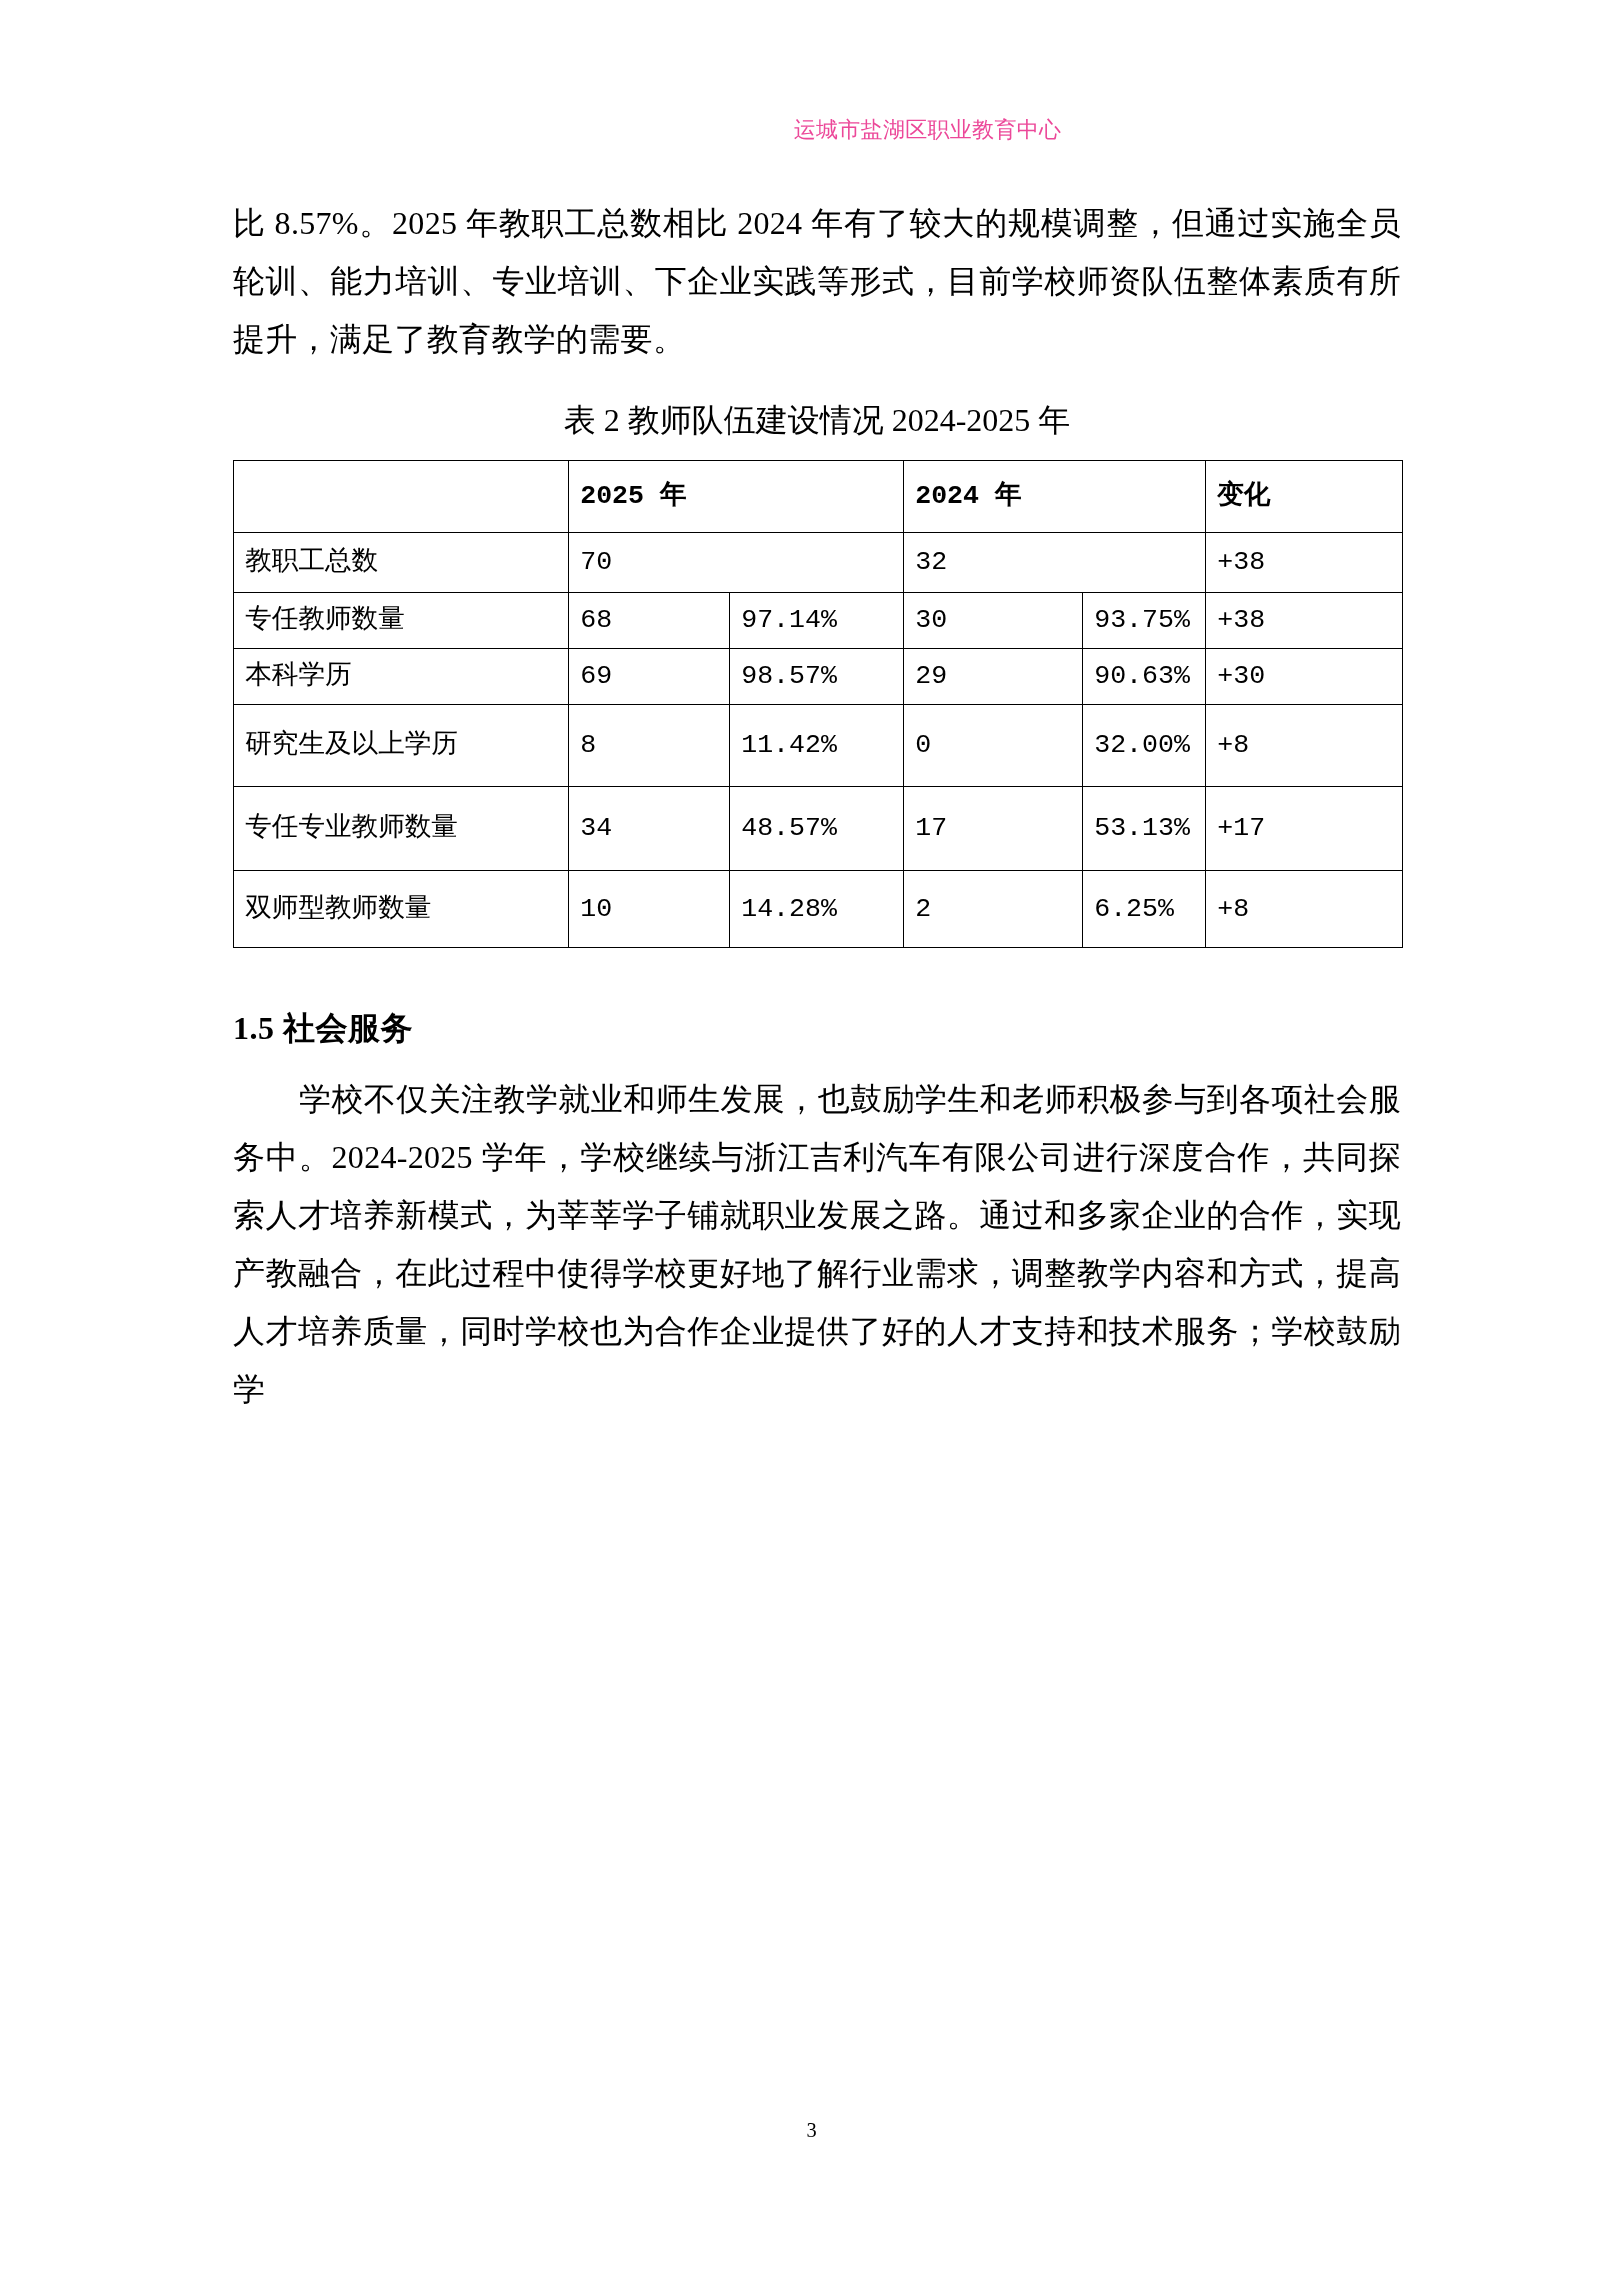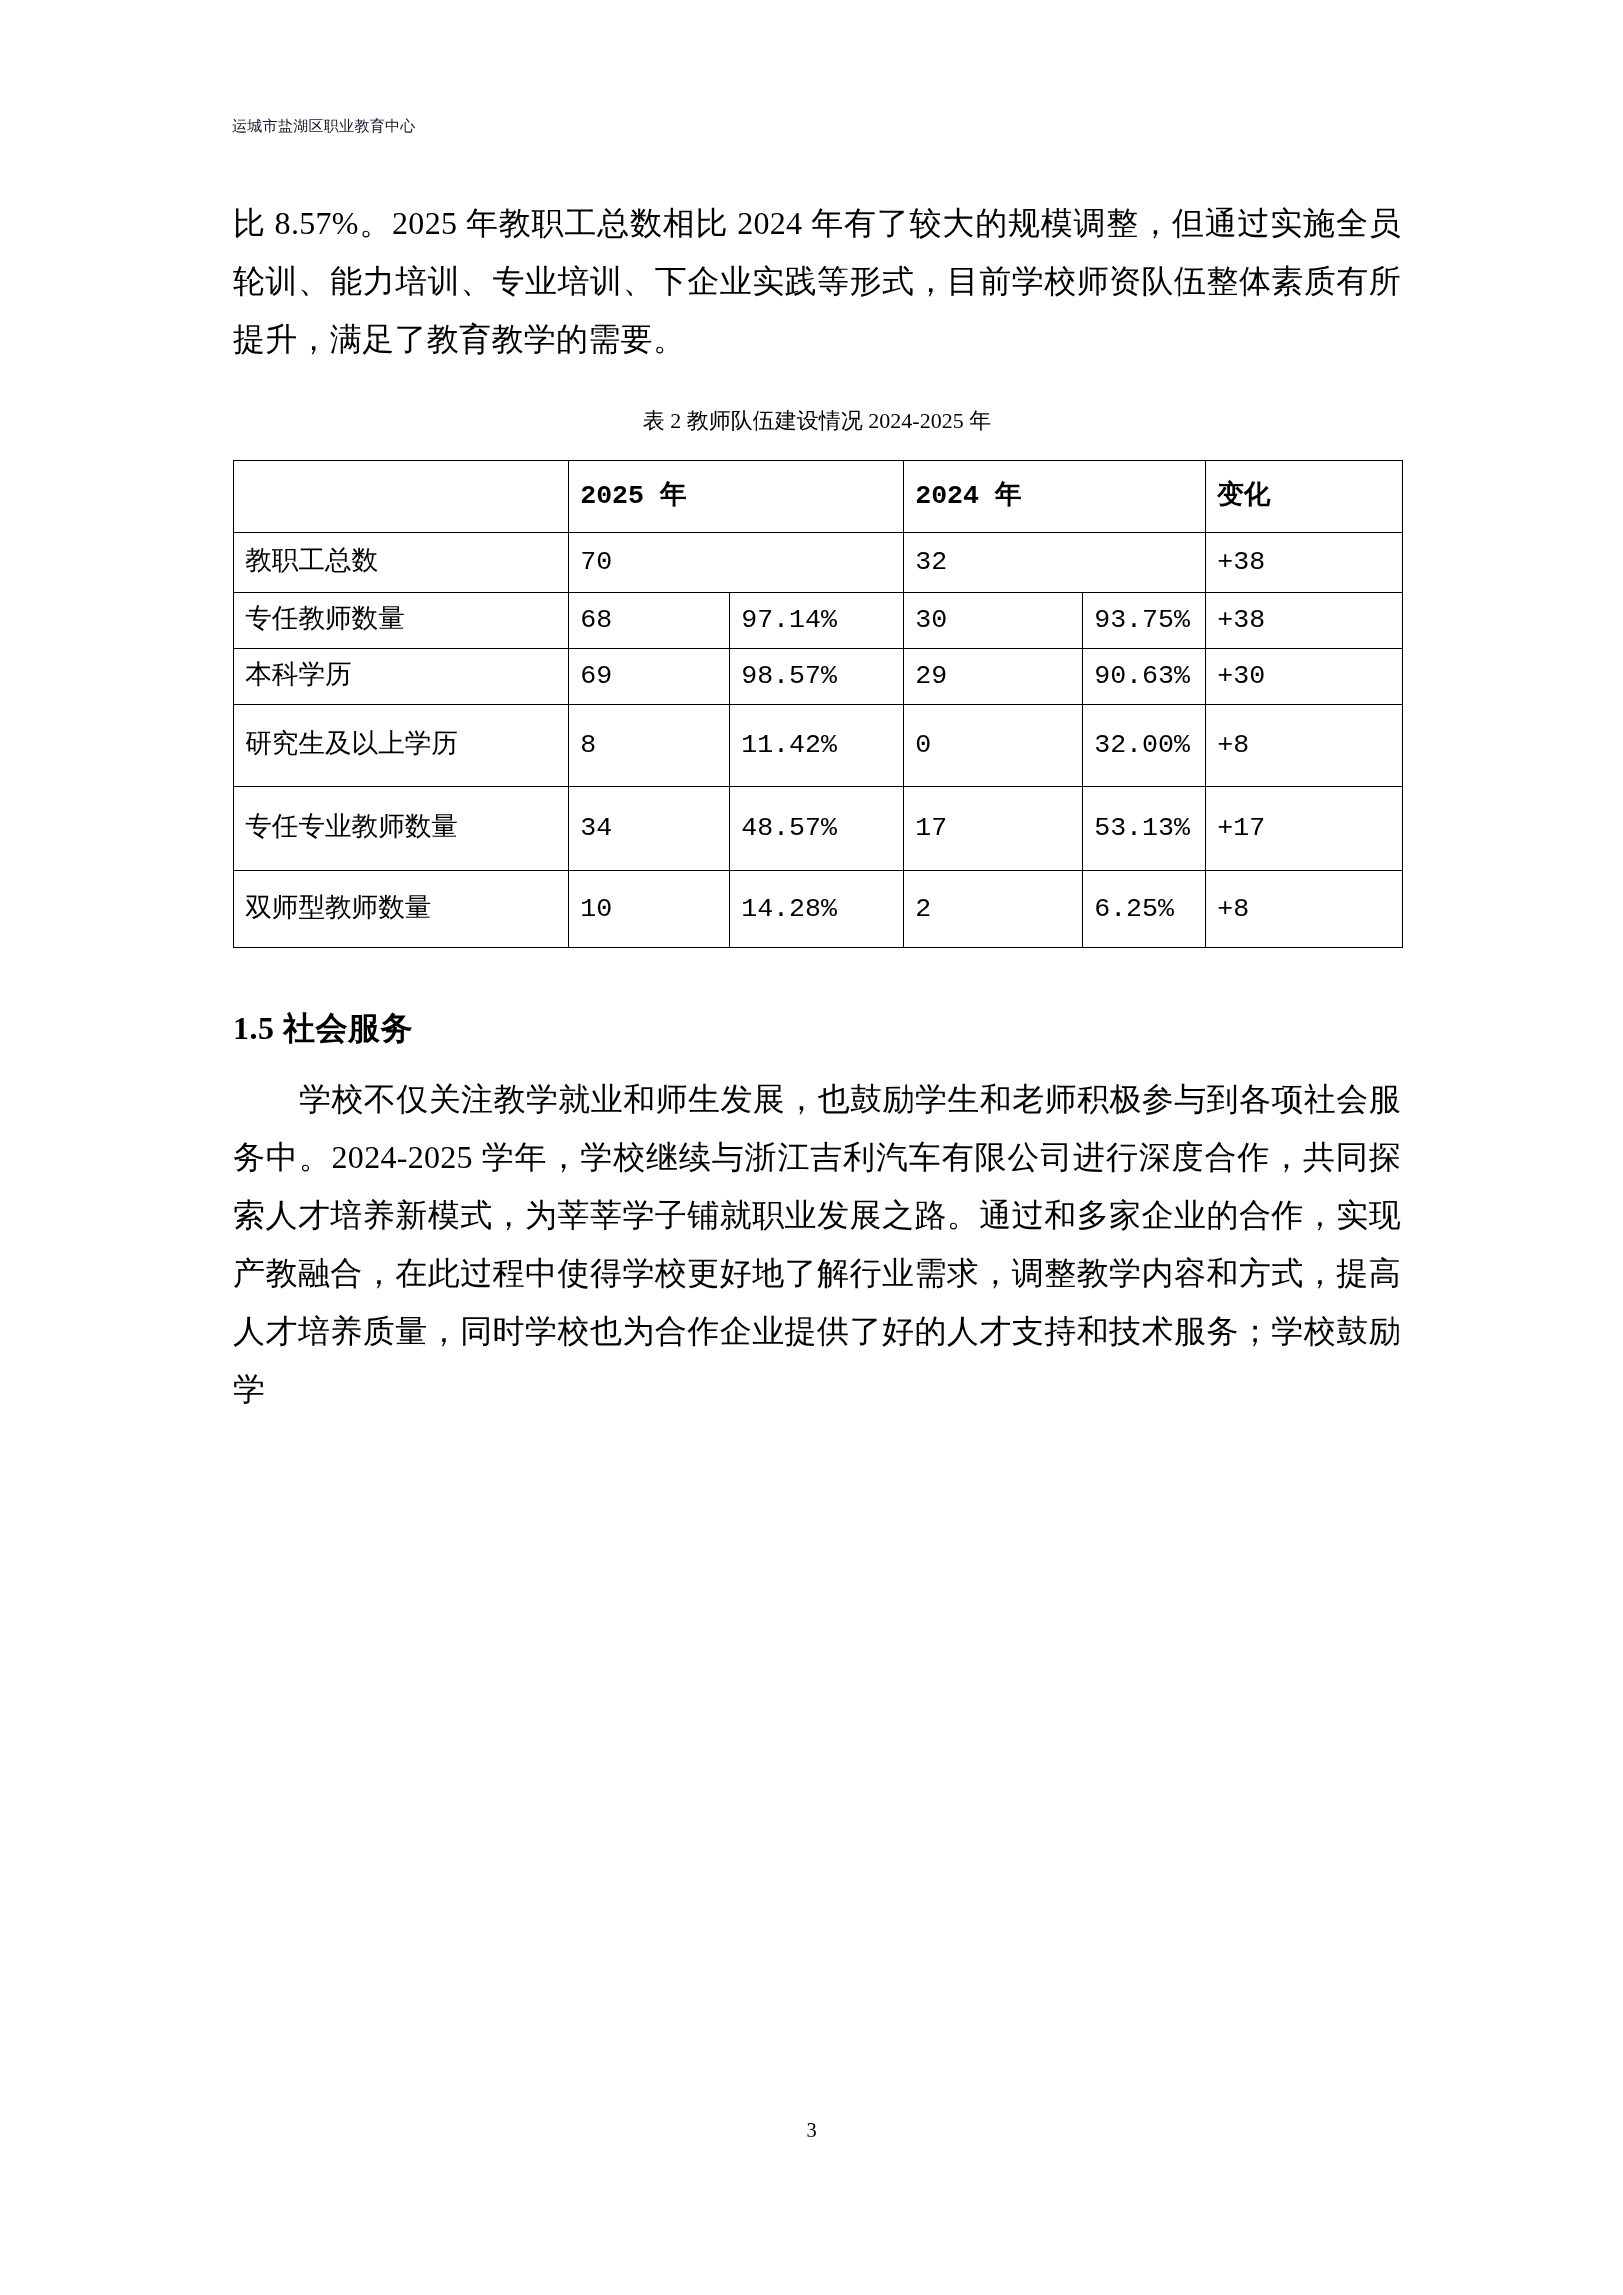--- a/index.html
+++ b/index.html
@@ -20,26 +20,26 @@
     padding: 0;
     overflow: hidden;
   }
 
   
   .running-header {
     position: absolute;
     top: 117px;
     right: 0;
     width: 1391px;
-    text-align: left;
-    font-family: "Liberation Serif", "DejaVu Serif", serif;
-    font-size: 15px;
+    text-align: center;
+    font-family: "Liberation Serif", "DejaVu Serif", serif;
+    font-size: 22px;
     line-height: 1.2;
     letter-spacing: 0.3px;
-    color: #0f172a;
+    color: #ec4899;
   }
 
   
   .content {
     position: absolute;
     left: 233px;
     top: 194px;
     width: 1168px;
   }
 
@@ -52,21 +52,21 @@
     letter-spacing: 0.3px;
     font-family: "Liberation Serif", "DejaVu Serif", serif;
   }
   p.body-text.indent {
     text-indent: 66px;
   }
 
   .table-caption {
     margin: 28px 0 15.3px 0;
     text-align: center;
-    font-size: 22px;
+    font-size: 32px;
     line-height: 49px;
     font-family: "Liberation Serif", "DejaVu Serif", serif;
   }
 
   
   table.data-table {
     border-collapse: collapse;
     width: 1168px;
     table-layout: fixed;
     margin: 0;

